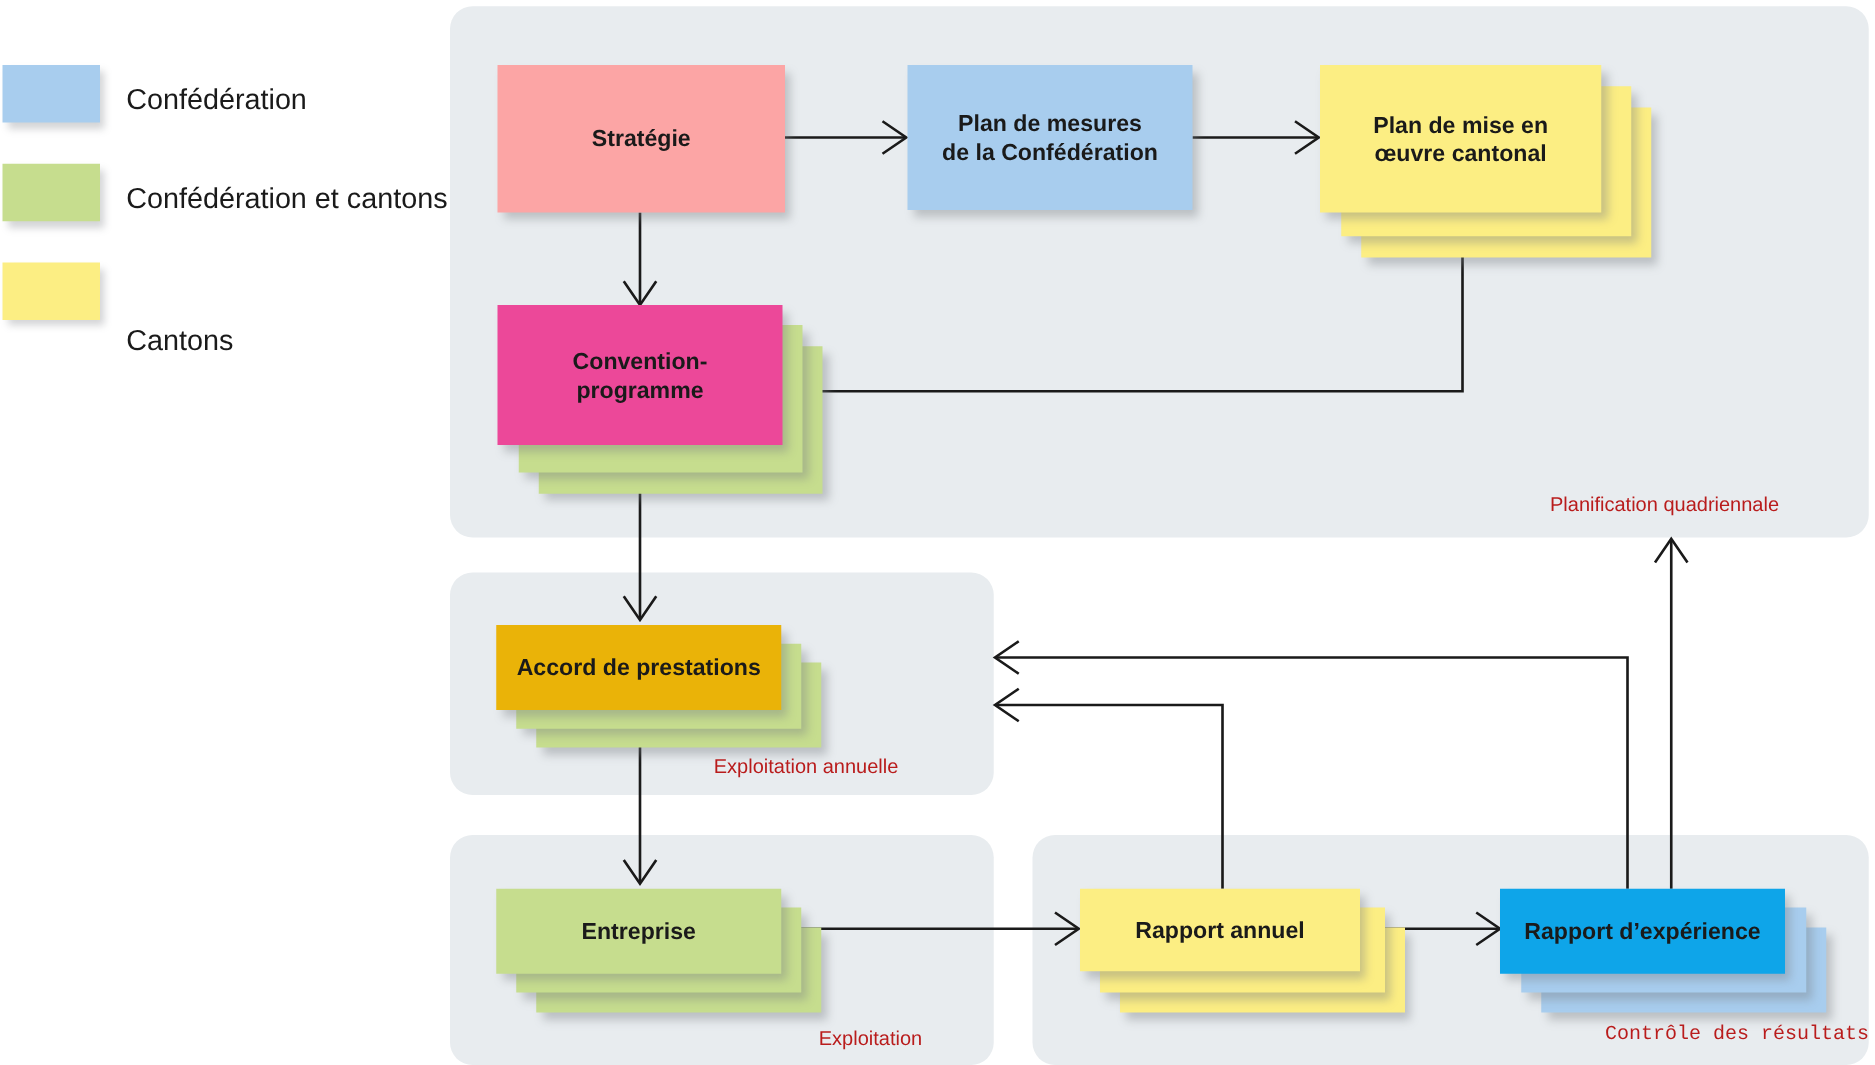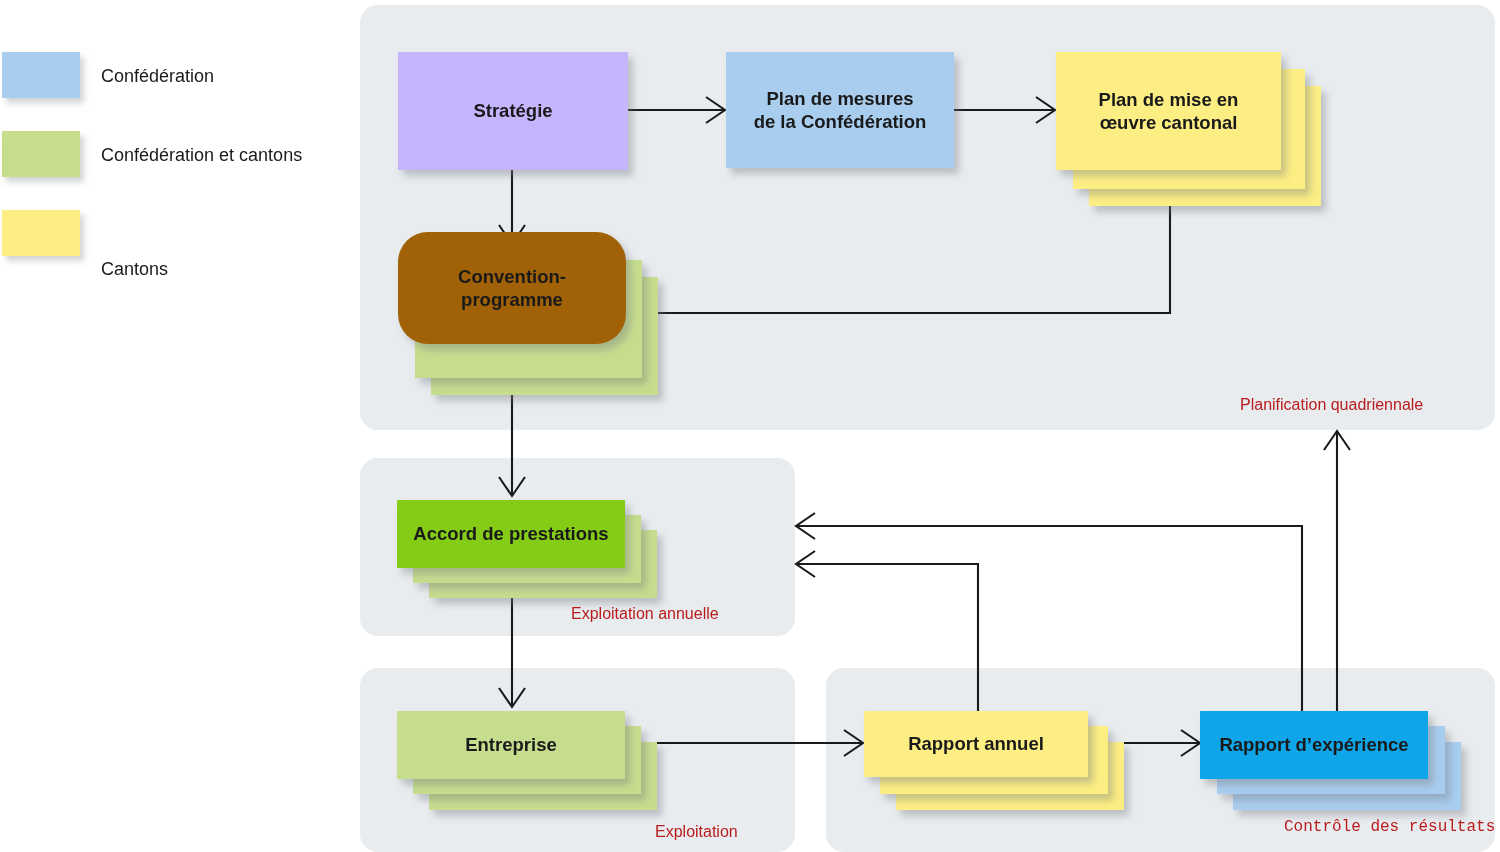--- a/index.html
+++ b/index.html
@@ -8,21 +8,21 @@
 
   #stage{position:absolute;left:0;top:0;width:1500px;height:852px;}
 
   
   .panel{position:absolute;background:#e8ecef;border-radius:18px;}
   .panel-label{position:absolute;font-size:16px;color:#b91c1c;white-space:nowrap;}
 
   
   .legend-swatch{position:absolute;width:78px;height:46px;
                  box-shadow:4px 5px 6px rgba(120,125,130,.33);}
-  .legend-text{position:absolute;font-size:18px;color:#1a1a1a;white-space:nowrap;}
+  .legend-text{position:absolute;font-size:23px;color:#1a1a1a;white-space:nowrap;}
 
   
   .node{position:absolute;}
   .card{position:absolute;box-sizing:border-box;
         box-shadow:5px 6px 7px rgba(120,125,130,.40);}
   .card.top{display:flex;align-items:center;justify-content:center;
             text-align:center;font-weight:bold;line-height:1.25;}
   .card .txt{padding:0 8px;}
 
   .fs18{font-size:18.5px;}
@@ -82,21 +82,21 @@
 
       <path d="M1302,711 L1302,526 L797,526"></path>
       <path d="M815,513 L796,526 L815,539"></path>
 
       <path d="M1337,711 L1337,432"></path>
       <path d="M1324,450 L1337,431 L1350,450"></path>
     </g>
   </svg>
 
   <div class="node">
-    <div class="card top fs18" style="left:398px;top:52px;width:230px;height:118px;background:#c4b5fd;">
+    <div class="card top fs18" style="left:398px;top:52px;width:230px;height:118px;background:#fca5a5;">
       <span class="txt">Stratégie</span>
     </div>
   </div>
 
   <div class="node">
     <div class="card top fs18" style="left:726px;top:52px;width:228px;height:116px;background:#a8cdee;">
       <span class="txt">
         <span>Plan de mesures</span><br>
         <span>de la Confédération</span>
       </span>
@@ -110,32 +110,32 @@
       <span class="txt">
         <span>Plan de mise en</span><br>
         <span>œuvre cantonal</span>
       </span>
     </div>
   </div>
 
   <div class="node">
     <div class="card" style="left:431px;top:277px;width:227px;height:118px;background:#c6dd8e;"></div>
     <div class="card" style="left:415px;top:260px;width:227px;height:118px;background:#c6dd8e;"></div>
-    <div class="card top fs18" style="left:398px;top:232px;width:228px;height:112px;background:#a16207;border-radius:30px;">
+    <div class="card top fs18" style="left:398px;top:244px;width:228px;height:112px;background:#ec4899;">
       <span class="txt">
         <span>Convention-</span><br>
         <span>programme</span>
       </span>
     </div>
   </div>
 
   <div class="node">
     <div class="card" style="left:429px;top:530px;width:228px;height:68px;background:#c6dd8e;"></div>
     <div class="card" style="left:413px;top:515px;width:228px;height:68px;background:#c6dd8e;"></div>
-    <div class="card top fs18" style="left:397px;top:500px;width:228px;height:68px;background:#84cc16;">
+    <div class="card top fs18" style="left:397px;top:500px;width:228px;height:68px;background:#eab308;">
       <span class="txt">Accord de prestations</span>
     </div>
   </div>
 
   <div class="node">
     <div class="card" style="left:429px;top:742px;width:228px;height:68px;background:#c6dd8e;"></div>
     <div class="card" style="left:413px;top:726px;width:228px;height:68px;background:#c6dd8e;"></div>
     <div class="card top fs18" style="left:397px;top:711px;width:228px;height:68px;background:#c6dd8e;">
       <span class="txt">Entreprise</span>
     </div>

